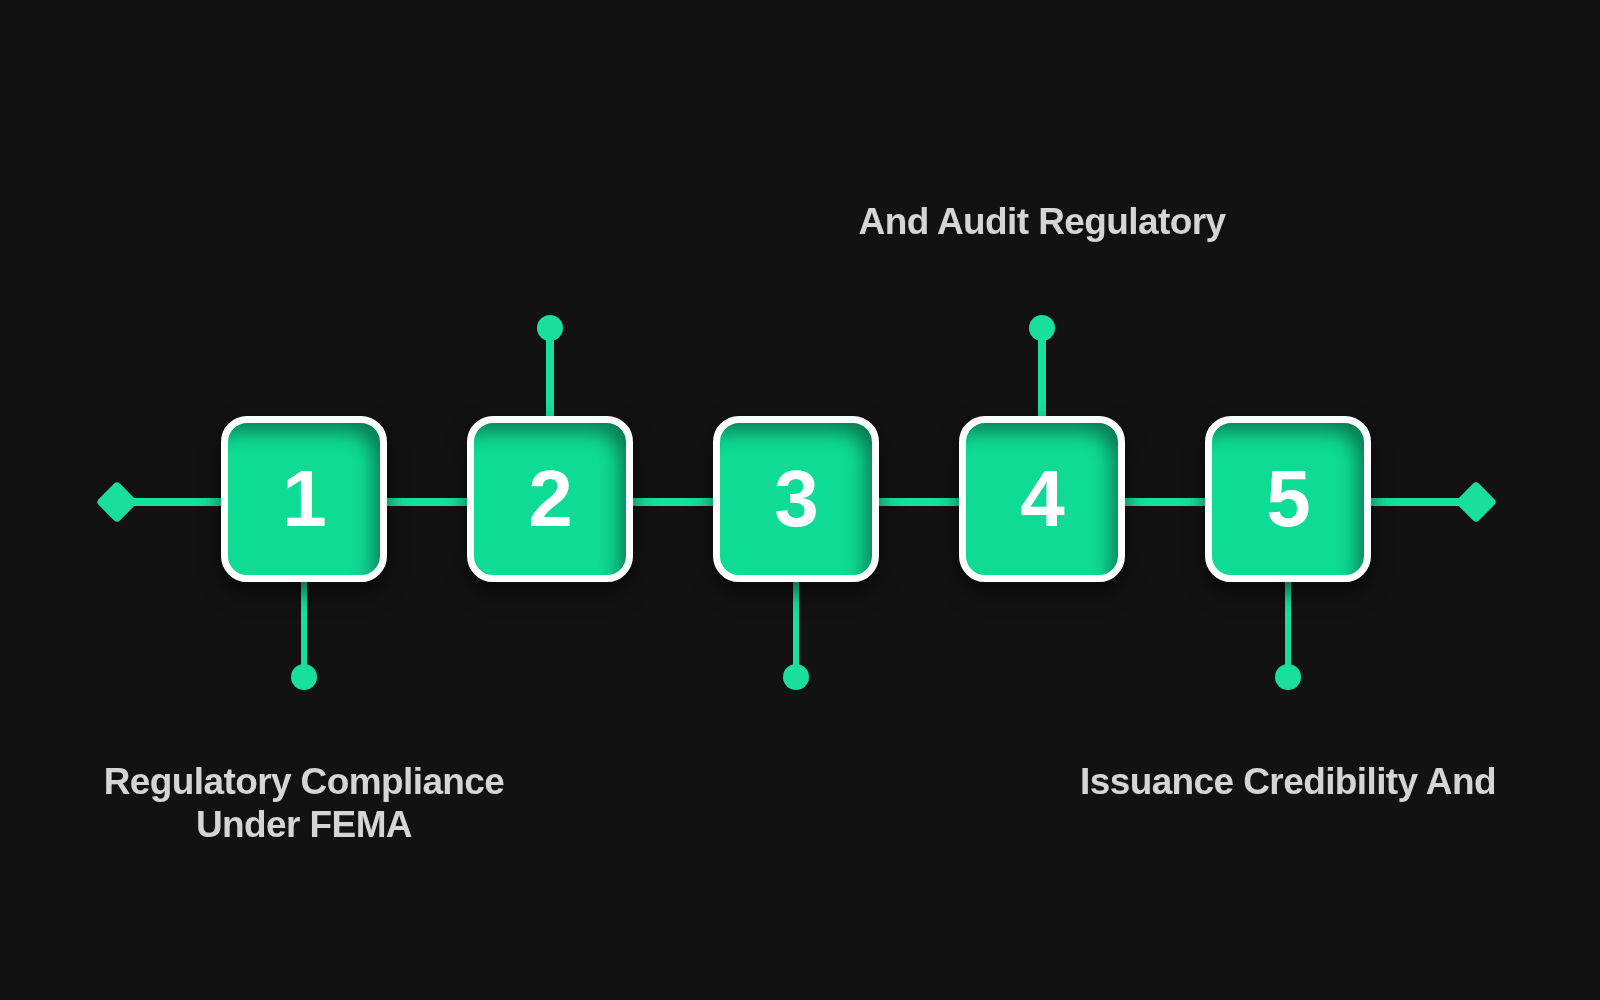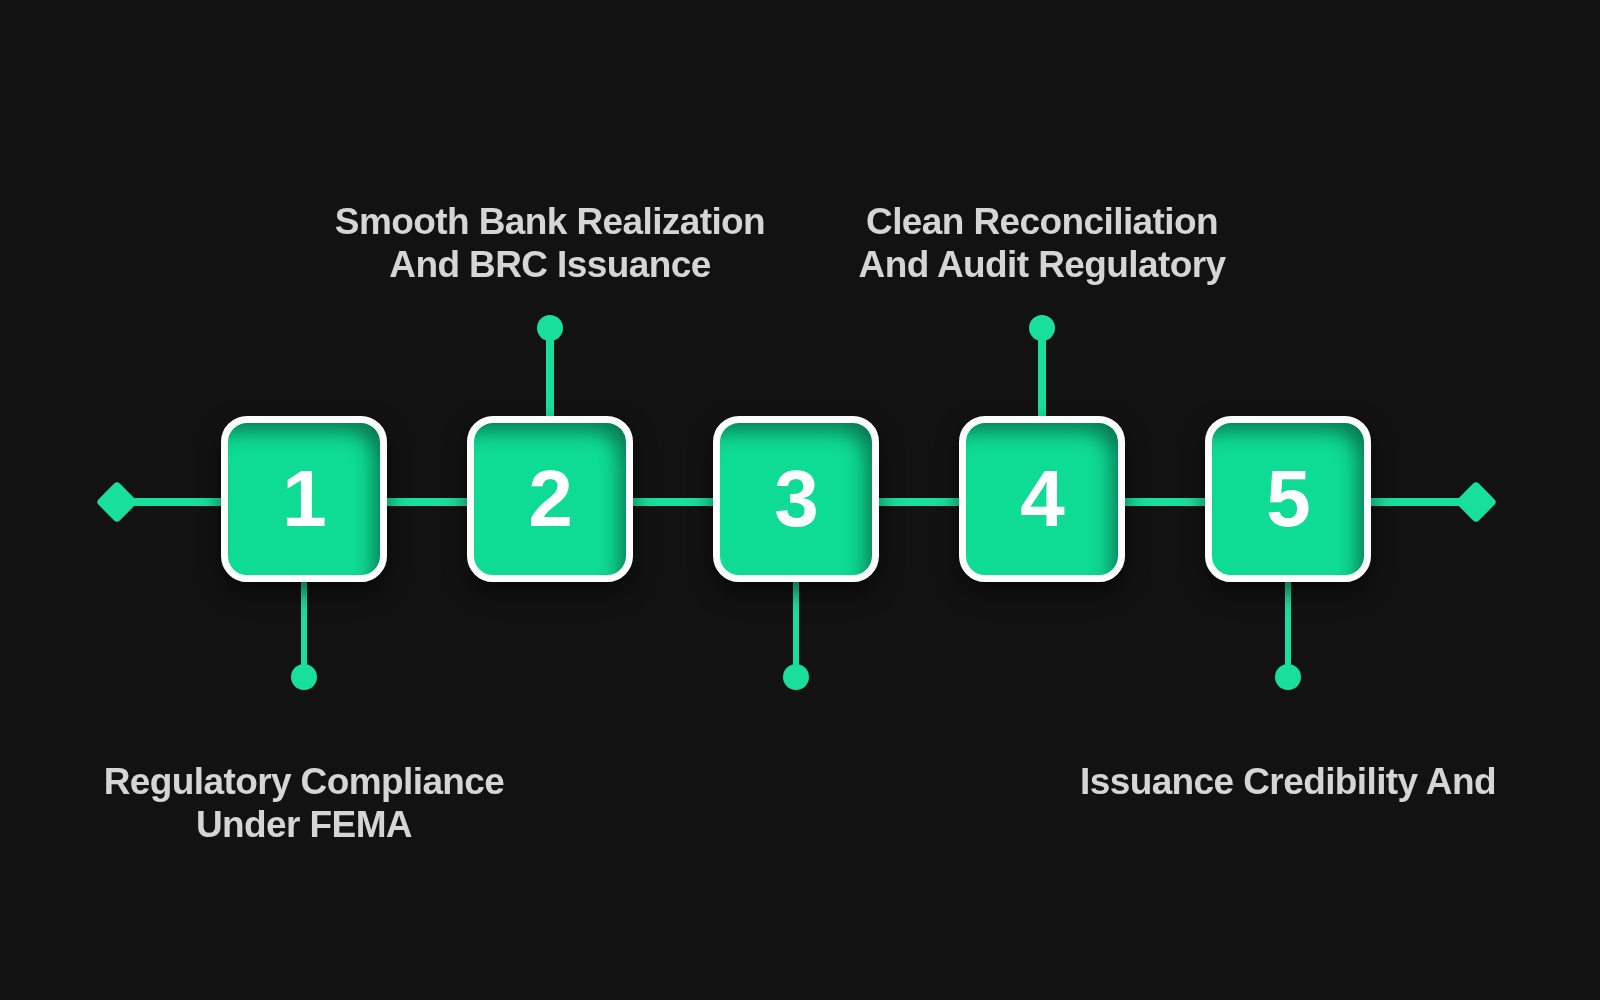--- a/index.html
+++ b/index.html
@@ -74,40 +74,35 @@
   <div class="label below l0">
     <div>Regulatory Compliance</div>
     <div>Under FEMA</div>
   </div>
 
   <div class="connector top c1"></div>
   <div class="dot top d1"></div>
   <div class="box s1">
     <span class="num">2</span>
   </div>
-  <div class="label above l1">
-    <div>Smooth Bank Realization</div>
-    <div>And BRC Issuance</div>
-  </div>
 
   <div class="connector bottom c2"></div>
   <div class="dot bottom d2"></div>
   <div class="box s2">
     <span class="num">3</span>
   </div>
   <div class="label below l2">
   </div>
 
   <div class="connector top c3"></div>
   <div class="dot top d3"></div>
   <div class="box s3">
     <span class="num">4</span>
   </div>
   <div class="label above l3">
-    <div>Clean Reconciliation</div>
     <div>And Audit Regulatory</div>
   </div>
 
   <div class="connector bottom c4"></div>
   <div class="dot bottom d4"></div>
   <div class="box s4">
     <span class="num">5</span>
   </div>
   <div class="label below l4">
     <div>Issuance Credibility And</div>

